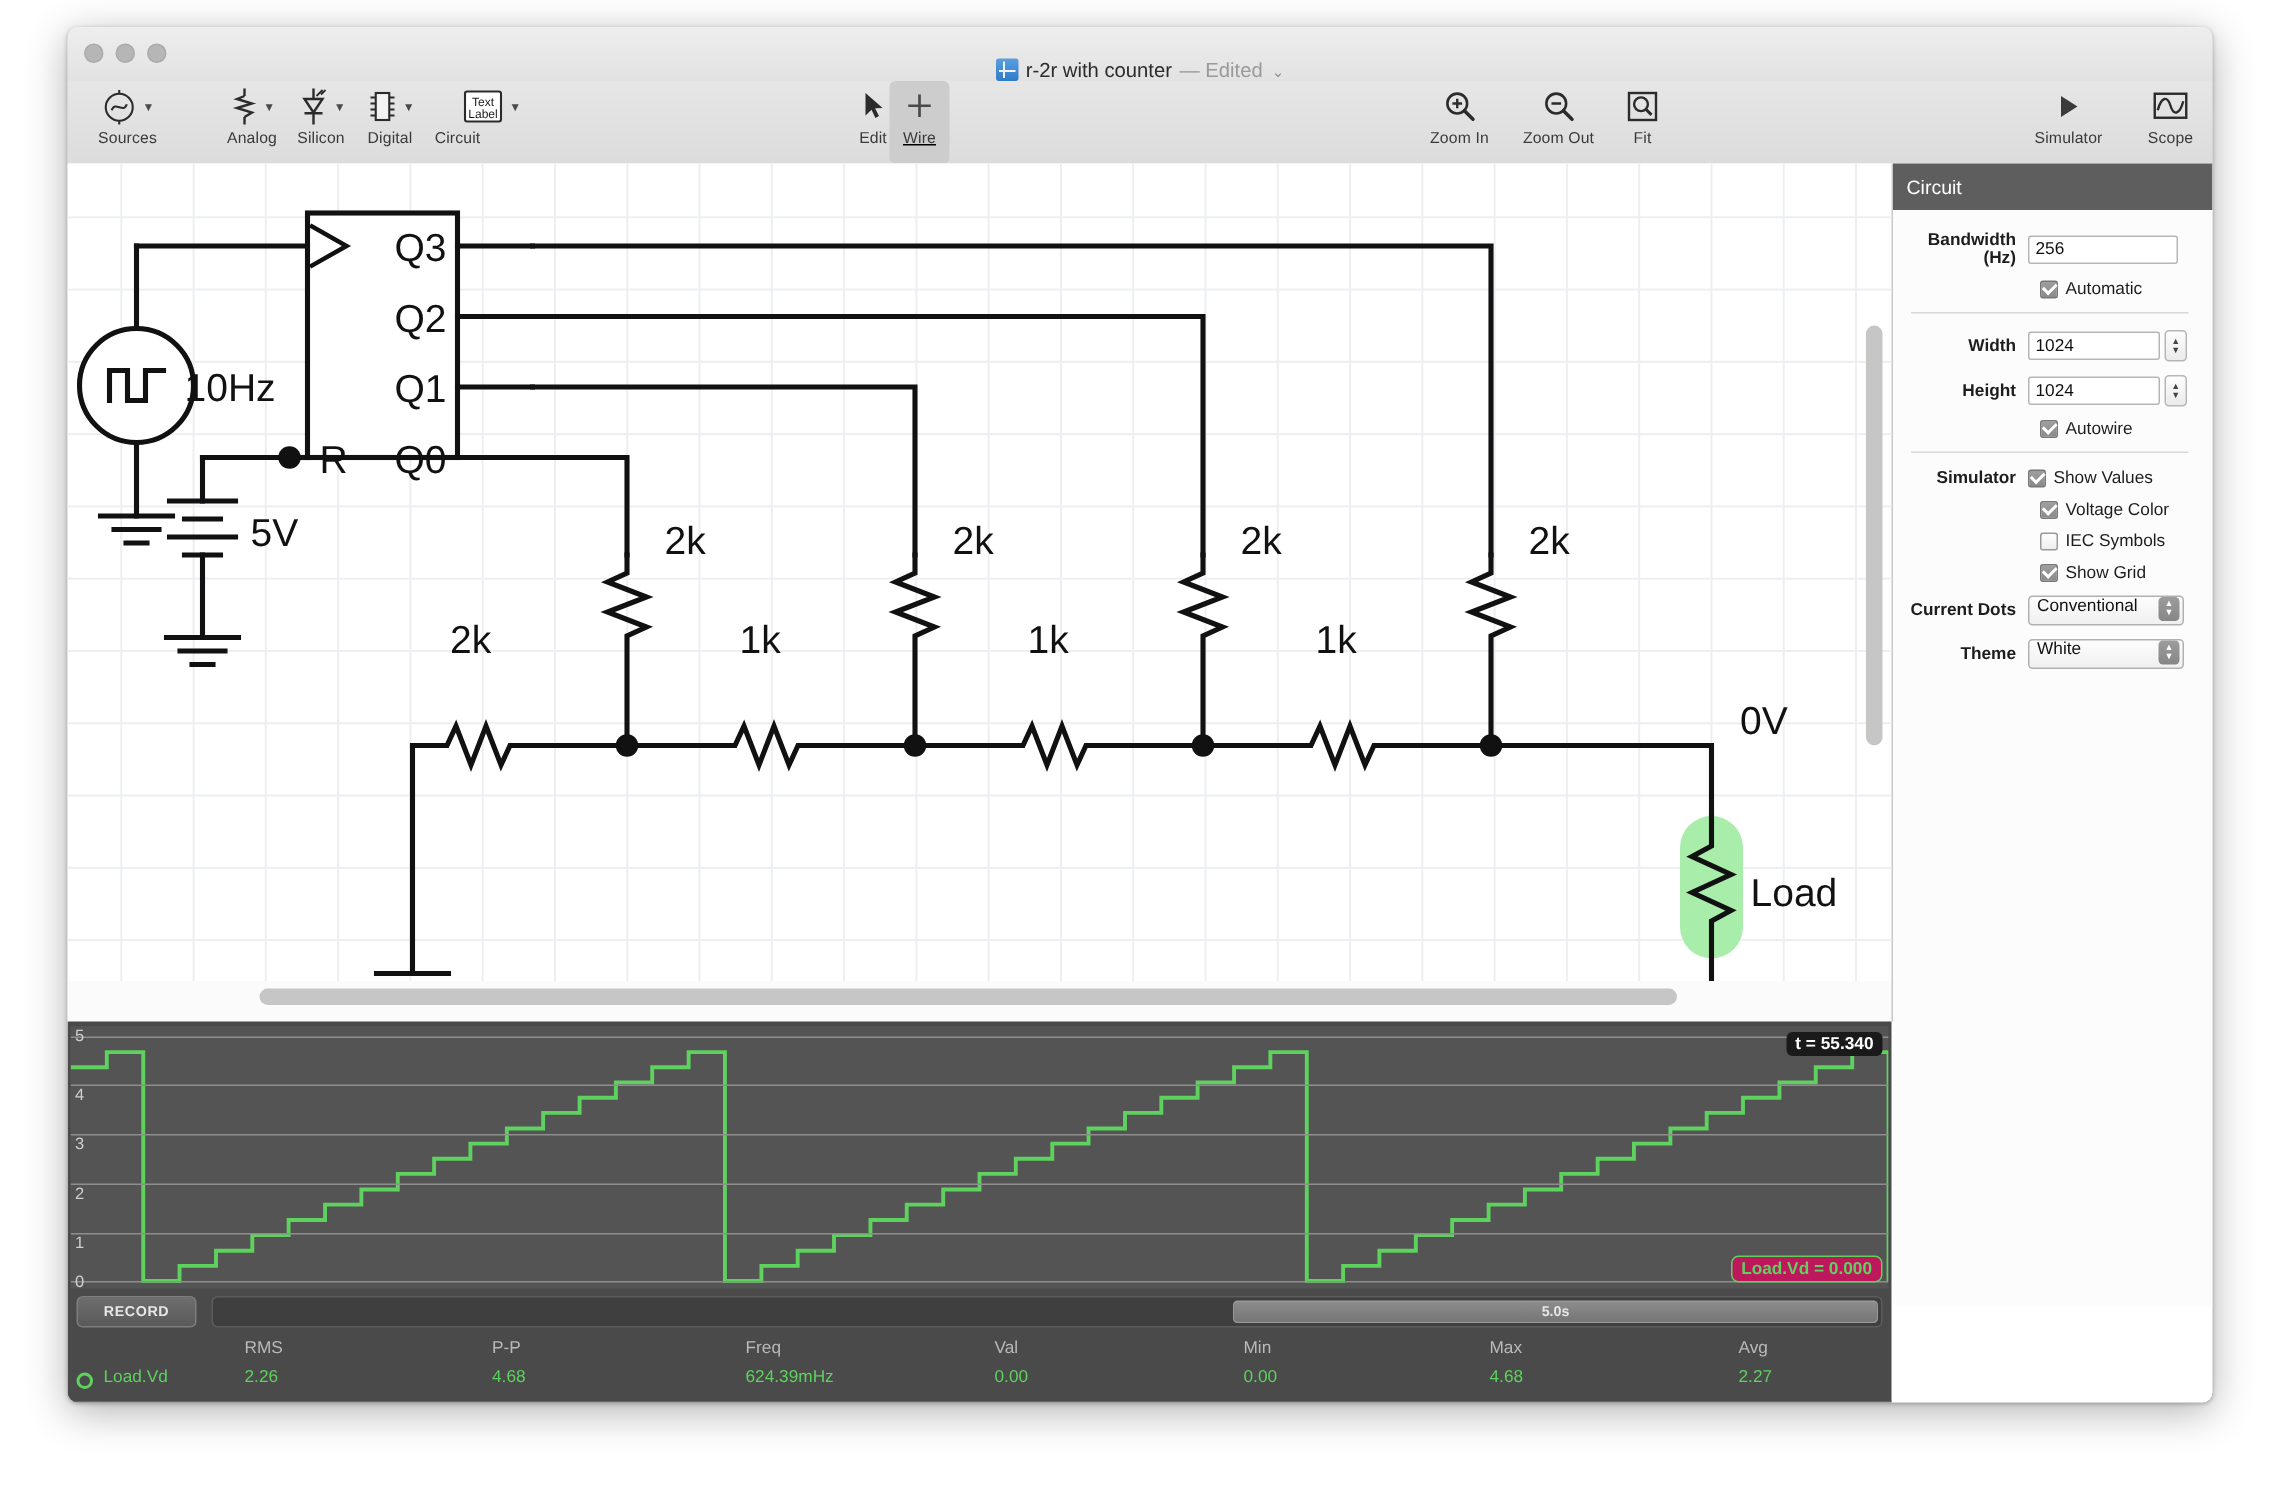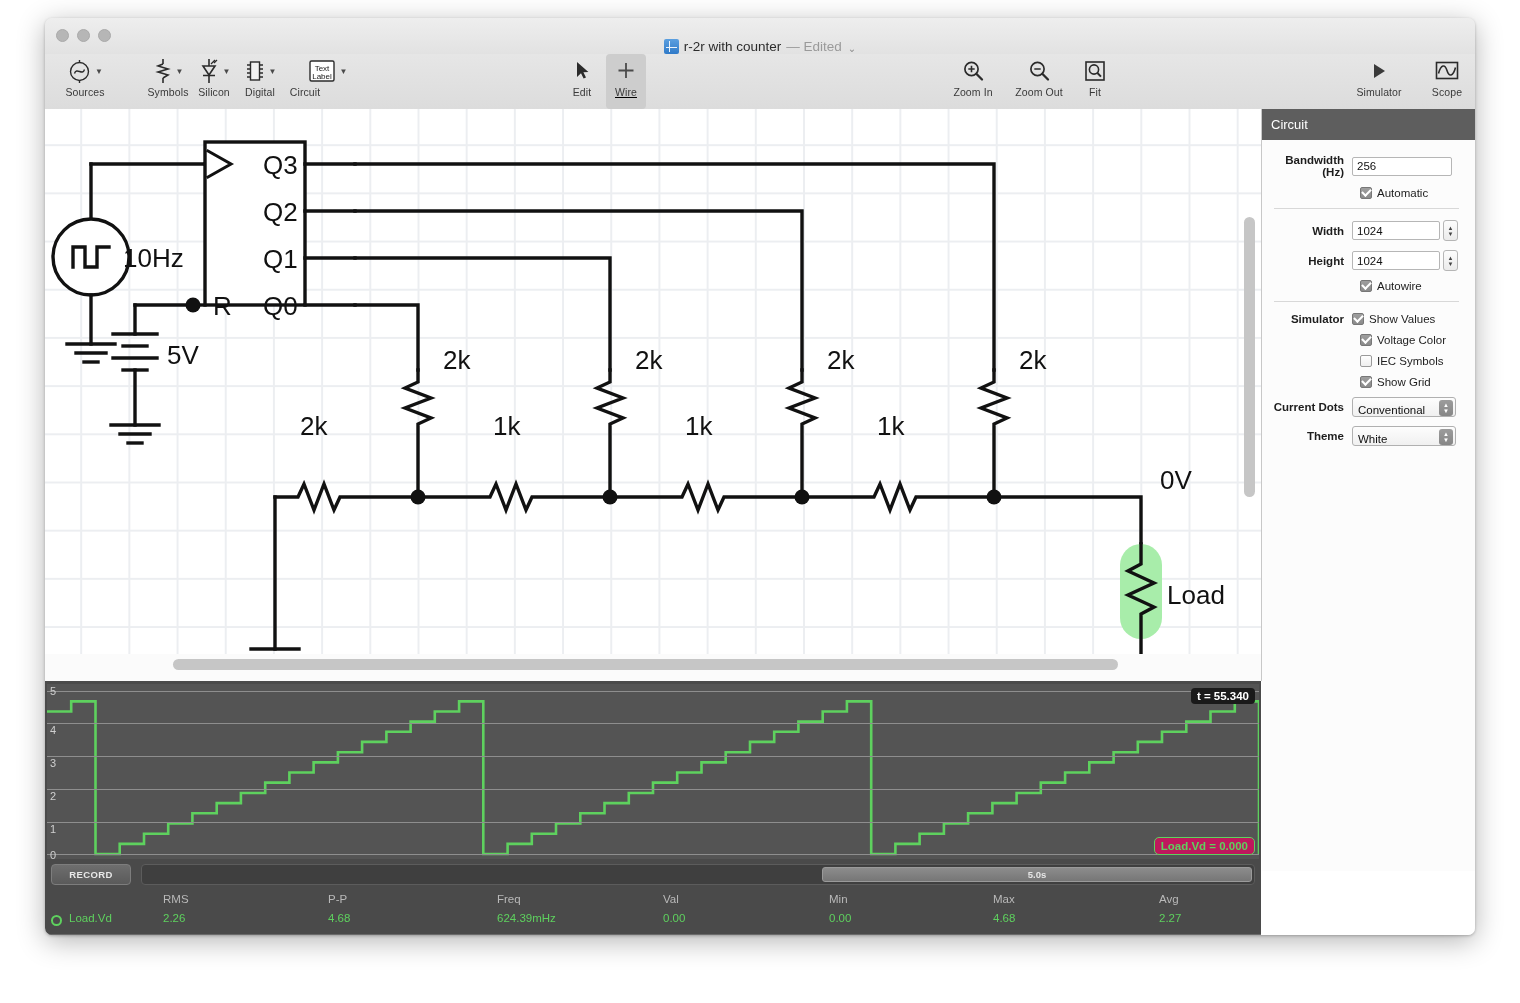--- a/index.html
+++ b/index.html
@@ -83,21 +83,21 @@
   .chkrow{display:flex;align-items:flex-start;margin-bottom:9px;padding-left:92px;}
   .chkbox{width:12px;height:12px;border:1px solid #9a9a9a;border-radius:2px;
     background:linear-gradient(#fefefe,#eeeeee);margin-right:5px;box-sizing:border-box;
     display:flex;align-items:center;justify-content:center;flex:none;}
   .chkbox.on{background:linear-gradient(#9e9e9e,#8b8b8b);border-color:#777;}
   .chkbox.on:after{content:"";width:7px;height:4px;border-left:2px solid #fff;
     border-bottom:2px solid #fff;transform:rotate(-45deg) translate(1px,-1px);}
   .chklabel{font-size:11.5px;color:#1d1d1d;}
   .sep{height:1px;background:#d8d8d8;margin:4px 6px 11px 6px;}
   .popup{height:20px;border:1px solid #b0b0b0;border-radius:3px;
-    background:linear-gradient(#fdfdfd,#f0f0f0);display:flex;align-items:flex-end;
+    background:linear-gradient(#fdfdfd,#f0f0f0);display:flex;align-items:flex-start;
     justify-content:space-between;padding:0 2px 0 5px;font-size:11.5px;color:#101010;
     box-sizing:border-box;width:104px;}
   .popup .arrows{width:14px;height:16px;border-radius:3px;
     background:linear-gradient(#9c9c9c,#868686);color:#fff;font-size:6px;line-height:6px;
     display:flex;flex-direction:column;align-items:center;justify-content:center;flex:none;}
 
   
   #scope{position:absolute;left:0;top:572px;width:1216px;height:254px;background:#4a4a4a;}
   #plot{position:absolute;left:2px;top:3px;width:1212px;height:175px;background:#545454;
     overflow:hidden;}
@@ -169,21 +169,21 @@
     <div class="tbtn" style="left:95px;width:56px;">
       <div class="ic" style="flex-direction:row;">
         <span>
           <svg width="20" height="26" viewBox="0 0 20 26">
             <path d="M10 1 L10 6 M10 20 L10 25" stroke="#2b2b2b" stroke-width="1.6"></path>
             <path d="M10 6 L5 8 L15 11 L5 14 L15 17 L10 20" fill="none" stroke="#2b2b2b" stroke-width="1.6"></path>
           </svg>
         </span>
         <span class="chev">▼</span>
       </div>
-      <div class="lbl">Symbols</div>
+      <div class="lbl">Analog</div>
     </div>
 
     <div class="tbtn" style="left:140px;width:58px;">
       <div class="ic" style="flex-direction:row;">
         <span>
           <svg width="22" height="26" viewBox="0 0 22 26">
             <path d="M11 1 L11 8 M11 18 L11 25" stroke="#2b2b2b" stroke-width="1.6"></path>
             <path d="M5 8 L17 8 L11 17 Z" fill="none" stroke="#2b2b2b" stroke-width="1.6"></path>
             <path d="M5 17.5 L17 17.5" stroke="#2b2b2b" stroke-width="1.6"></path>
             <path d="M13 6 L17 2 M16 5 L19 2" stroke="#2b2b2b" stroke-width="1.2"></path>
@@ -226,21 +226,21 @@
       <div class="ic">
         <span>
           <svg width="18" height="22" viewBox="0 0 18 22">
             <path d="M4 2 L4 17 L8 13.2 L10.6 18.6 L13 17.4 L10.4 12.2 L15.4 12 Z" fill="#2b2b2b"></path>
           </svg>
         </span>
       </div>
       <div class="lbl">Edit</div>
     </div>
 
-    <div class="tbtn active" style="left:561px;width:40px;text-decoration:underline;">
+    <div class="tbtn active" style="left:548px;width:40px;text-decoration:underline;">
       <div class="ic">
         <span>
           <svg width="20" height="22" viewBox="0 0 20 22">
             <path d="M10 3 L10 18 M2.5 10.5 L17.5 10.5" stroke="#4a4a4a" stroke-width="1.8"></path>
           </svg>
         </span>
       </div>
       <div class="lbl">Wire</div>
     </div>
 

